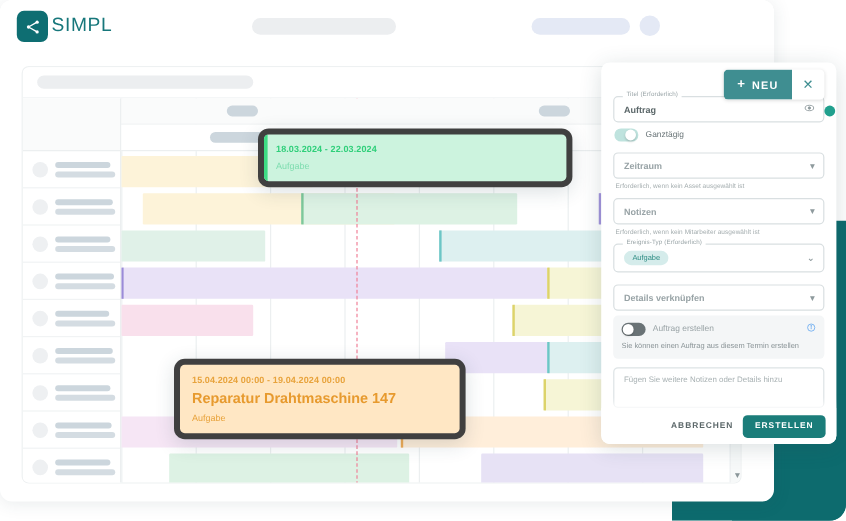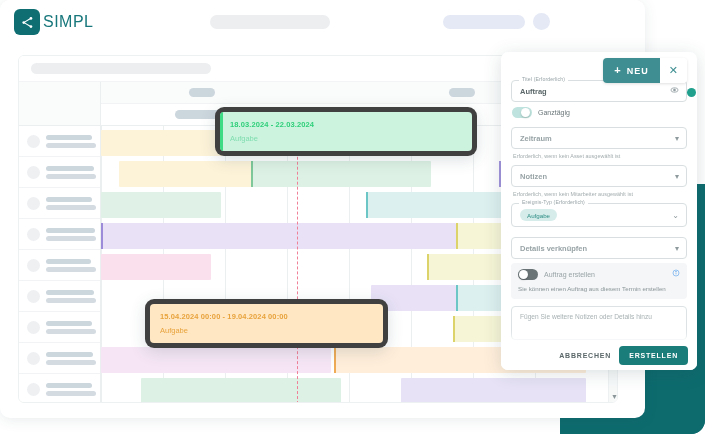--- a/index.html
+++ b/index.html
@@ -391,20 +391,21 @@
     <div class="evt-inner">
       <span class="stripe"></span>
       <div class="evt-date">18.03.2024 - 22.03.2024</div>
       <div class="evt-sub">Aufgabe</div>
     </div>
   </div>
 
   <div class="evt-card card-orange">
     <div class="evt-inner">
       <div class="evt-date">15.04.2024 00:00 - 19.04.2024 00:00</div>
+      <div class="evt-title">Reparatur Drahtmaschine 147</div>
       <div class="evt-sub">Aufgabe</div>
     </div>
   </div>
 
   <div class="form-panel">
 
     <div class="btn-row">
       <button class="btn-neu">
         <span class="plus">+</span>
         <span>NEU</span>

